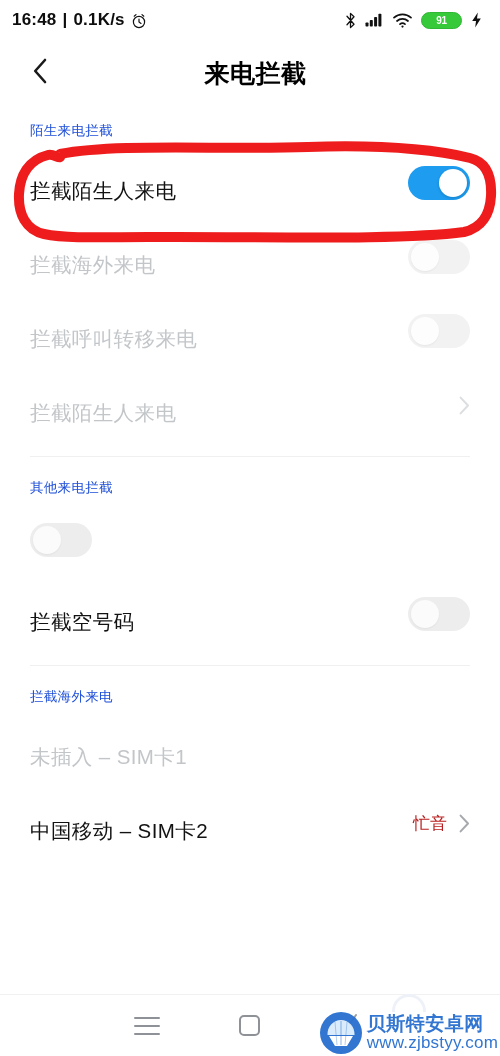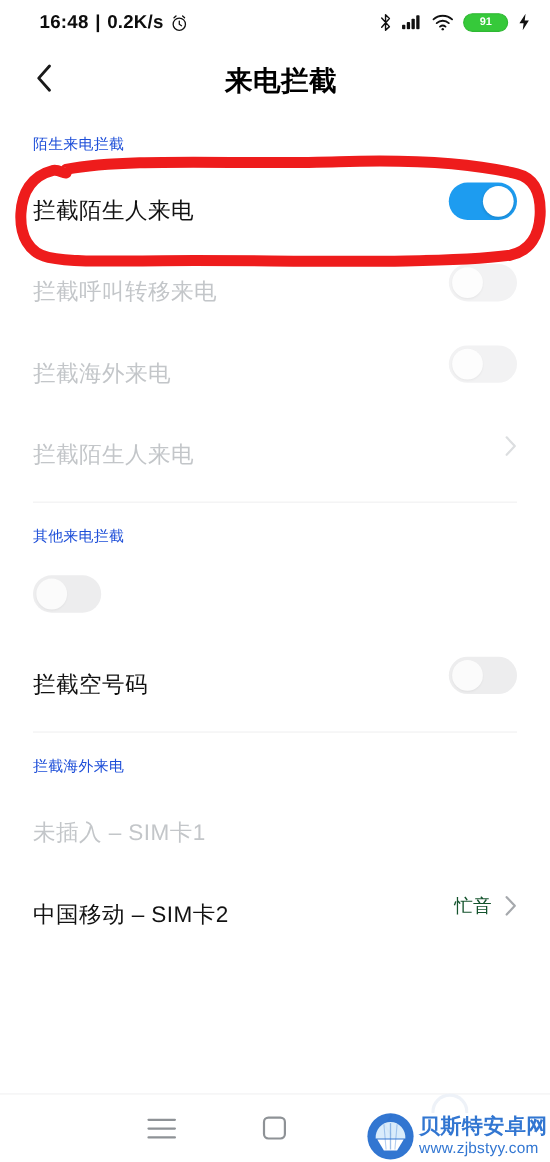--- a/index.html
+++ b/index.html
@@ -15,21 +15,20 @@
     background: #ffffff;
   }
 
   
   .statusbar {
     height: 40px;
     display: flex;
     align-items: center;
     justify-content: space-between;
     padding: 0 18px 0 12px;
-    margin-left: 24px;
   }
   .status-left {
     display: flex;
     align-items: center;
     gap: 6px;
     font-size: 17px;
     font-weight: bold;
     color: #0d0d0d;
     letter-spacing: 0.2px;
   }
@@ -106,21 +105,21 @@
     margin-top: 16px;
   }
   .row.disabled .row-label { color: #c3c6c9; }
   .row-right {
     display: flex;
     align-items: center;
     gap: 12px;
   }
   .row-value {
     font-size: 17px;
-    color: #14532d;
+    color: #b91c1c;
   }
   .row.disabled .row-value { color: #c9ccce; }
 
   
   .toggle {
     width: 62px; height: 34px;
     border-radius: 17px;
     position: relative;
     flex: none;
     cursor: pointer;
@@ -207,21 +206,21 @@
     flex: none;
   }
   .wm-text { display: flex; flex-direction: column; line-height: 1.08; }
   .wm-title {
     font-size: 19px;
     font-weight: bold;
     color: #2a71d0;
     letter-spacing: 0.5px;
   }
   .wm-url {
-    font-size: 14px;
+    font-size: 17px;
     color: #2a71d0;
     letter-spacing: 0.2px;
   }
   .wm-arc {
     position: absolute;
     right: 74px;
     bottom: 44px;
     width: 34px; height: 18px;
     border: 3px solid #eef2f8;
     border-bottom: none;
@@ -230,21 +229,21 @@
 </style>
 </head>
 <body>
 
 <div class="phone">
 
   <div class="statusbar">
     <div class="status-left">
       <span>16:48</span>
       <span>|</span>
-      <span>0.2K/s</span>
+      <span>0.1K/s</span>
       <span class="alarm-icon">
         <svg viewBox="0 0 16 16" width="16" height="16">
           <circle cx="8" cy="9" r="5.6" fill="none" stroke="#111" stroke-width="1.2"></circle>
           <path d="M8 6.2V9l2 1.4" fill="none" stroke="#111" stroke-width="1.2" stroke-linecap="round"></path>
           <path d="M3.2 3.2 L5 1.6" stroke="#111" stroke-width="1.2" stroke-linecap="round"></path>
           <path d="M12.8 3.2 L11 1.6" stroke="#111" stroke-width="1.2" stroke-linecap="round"></path>
         </svg>
       </span>
     </div>
     <div class="status-right">
@@ -299,30 +298,30 @@
       <div class="row">
         <span class="row-label">拦截陌生人来电</span>
         <div class="row-right">
           <div class="toggle on">
             <div class="knob"></div>
           </div>
         </div>
       </div>
 
       <div class="row disabled">
-        <span class="row-label">拦截呼叫转移来电</span>
+        <span class="row-label">拦截海外来电</span>
         <div class="row-right">
           <div class="toggle off dim">
             <div class="knob"></div>
           </div>
         </div>
       </div>
 
       <div class="row disabled">
-        <span class="row-label">拦截海外来电</span>
+        <span class="row-label">拦截呼叫转移来电</span>
         <div class="row-right">
           <div class="toggle off dim">
             <div class="knob"></div>
           </div>
         </div>
       </div>
 
       <div class="row disabled">
         <span class="row-label">拦截陌生人来电</span>
         <div class="row-right">

